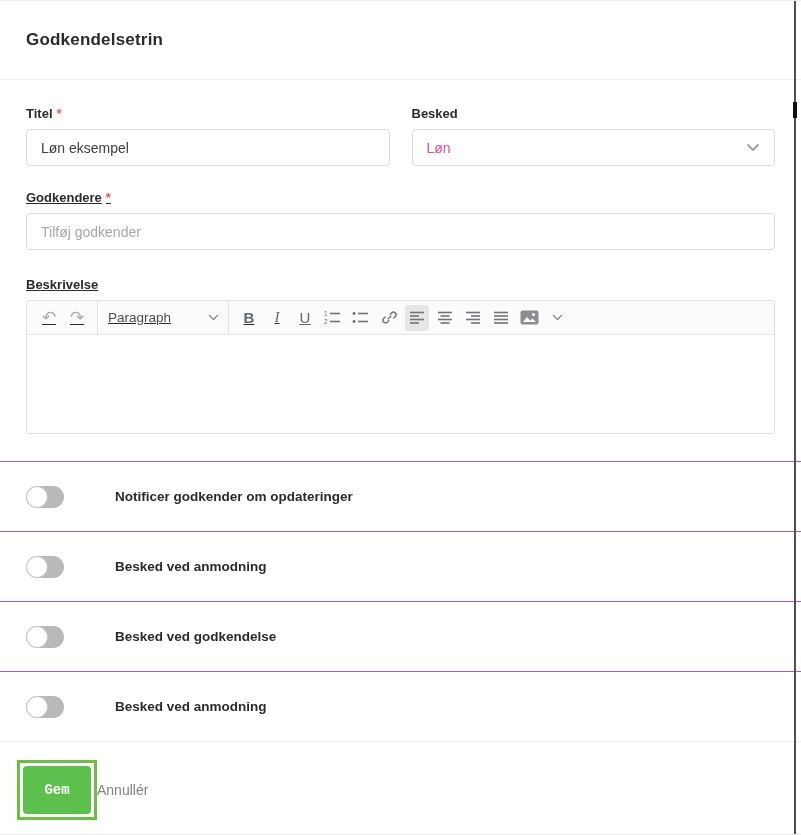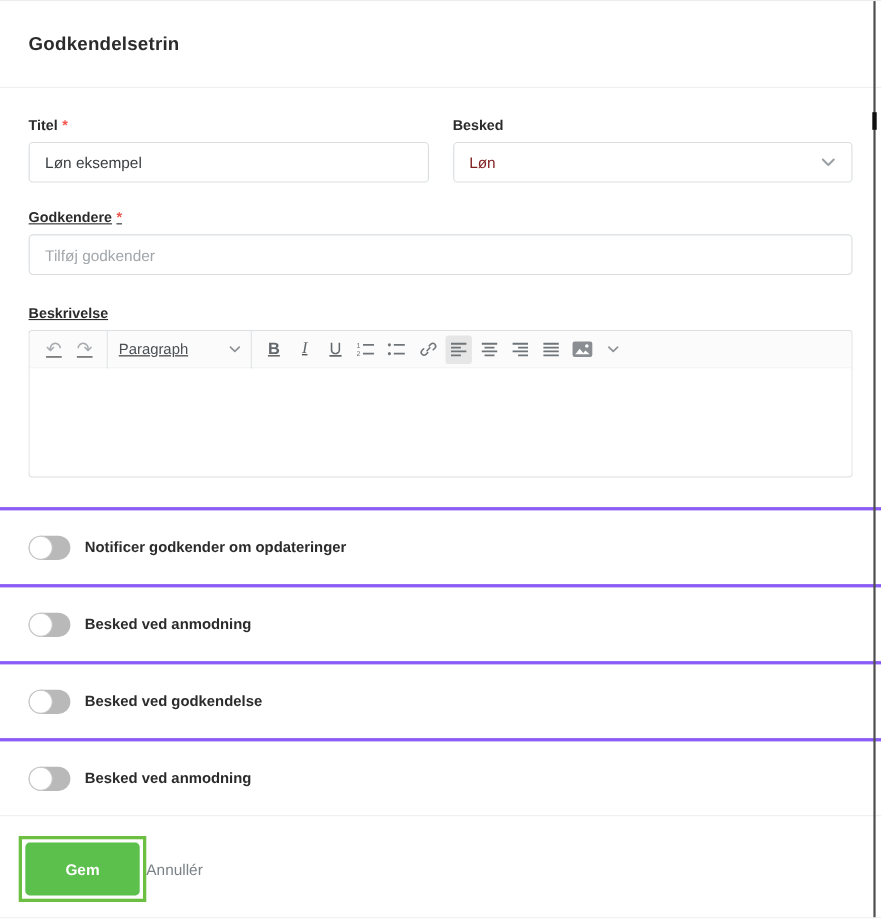--- a/index.html
+++ b/index.html
@@ -20,21 +20,21 @@
   .field { flex:1; min-width:0; }
   .field-label { font-size:13px; font-weight:bold; color:#2b2b2b; margin-bottom:7px; height:16px; }
   .req { color:#f4564e; margin-left:4px; font-weight:bold; }
   .text-input, .select {
     width:100%; height:37px; border:1px solid #d9dde0; border-radius:4px;
     background:#fff; font-family:inherit; font-size:14px; color:#3c4043;
     padding:4px 14px; outline:none;
   }
   .text-input::placeholder { color:#a2a7ab; }
   .select { display:flex; align-items:center; justify-content:space-between; cursor:pointer; }
-  .select .sel-value { font-size:14px; color:#7f1d1d; }
+  .select .sel-value { font-size:14px; color:#ec4899; }
   .block { margin-top:24px;text-decoration:underline; }
   
   .editor { border:1px solid #dde0e3; border-radius:3px; margin-top:0; }
   .toolbar { height:34px; display:flex; align-items:center; background:#fbfbfb;
              border-bottom:1px solid #e4e7e9; padding:0 8px; border-radius:3px 3px 0 0; }
   .tb-btn { display:flex; align-items:center; justify-content:center;
             min-width:24px; height:26px; margin:0 2px; border-radius:3px;
             color:#6f7478; cursor:pointer; }
   .tb-btn.active { background:#e6e6e6; }
   .tb-arrow { font-size:17px; color:#a8acb0; line-height:1; }
@@ -43,32 +43,32 @@
                  width:118px; height:26px; padding:0 4px; cursor:pointer;gap:37px; }
   .para-select .para-label { font-size:13.5px; color:#4a4f54; }
   .tb-text { font-size:15px; color:#63686d; }
   .tb-bold { font-weight:bold; }
   .tb-italic { font-style:italic; font-family:"Liberation Serif","DejaVu Serif",serif; }
   .tb-underline { text-decoration:underline; }
   .editor-body { height:98px; background:#fff; border-radius:0 0 3px 3px; cursor:text; }
   
   .toggles { margin-top:27px; }
   .toggle-row { height:70px; display:flex; align-items:center; padding:0 26px;
-                border-top:3px solid #8b5cf6; }
+                border-top:1px solid #8b5cf6;gap:38px; }
   .toggle { position:relative; width:38px; height:22px; border-radius:11px;
             background:#b9b9b9; cursor:pointer; flex:0 0 auto; }
   .toggle .knob { position:absolute; left:0; top:0; width:22px; height:22px;
                   border-radius:50%; background:#fff; border:1px solid #c6c6c6; }
   .toggle-label { margin-left:13px; font-size:13.5px; font-weight:bold; color:#2b2b2b; }
   
   .footer { border-top:1px solid #edeff0; height:97px; display:flex; align-items:center;
             padding-left:17px; }
   .annotation-box { border:3px solid #6cbf41; padding:3px; background:#fff; }
-  .save-btn { width:104px; height:48px; background:#5cc04c; border:none; border-radius:4px;
-              color:#fff; font-size:14px; font-weight:bold; font-family:Liberation Sans, sans-serif; cursor:pointer; }
+  .save-btn { width:68px; height:48px; background:#5cc04c; border:none; border-radius:4px;
+              color:#fff; font-size:14px; font-weight:bold; font-family:Liberation Mono, monospace; cursor:pointer; }
   .cancel-link { font-size:14px; color:#7b8287; cursor:pointer; }
   
   .edge-line { position:absolute; top:0; bottom:0; left:794px; width:2px; background:#4e4e4e; }
   .scroll-thumb { position:absolute; top:101px; left:793px; width:4px; height:16px; background:#101010; }
   svg { display:block; }
 </style>
 </head>
 <body>
 
 <div class="page">

